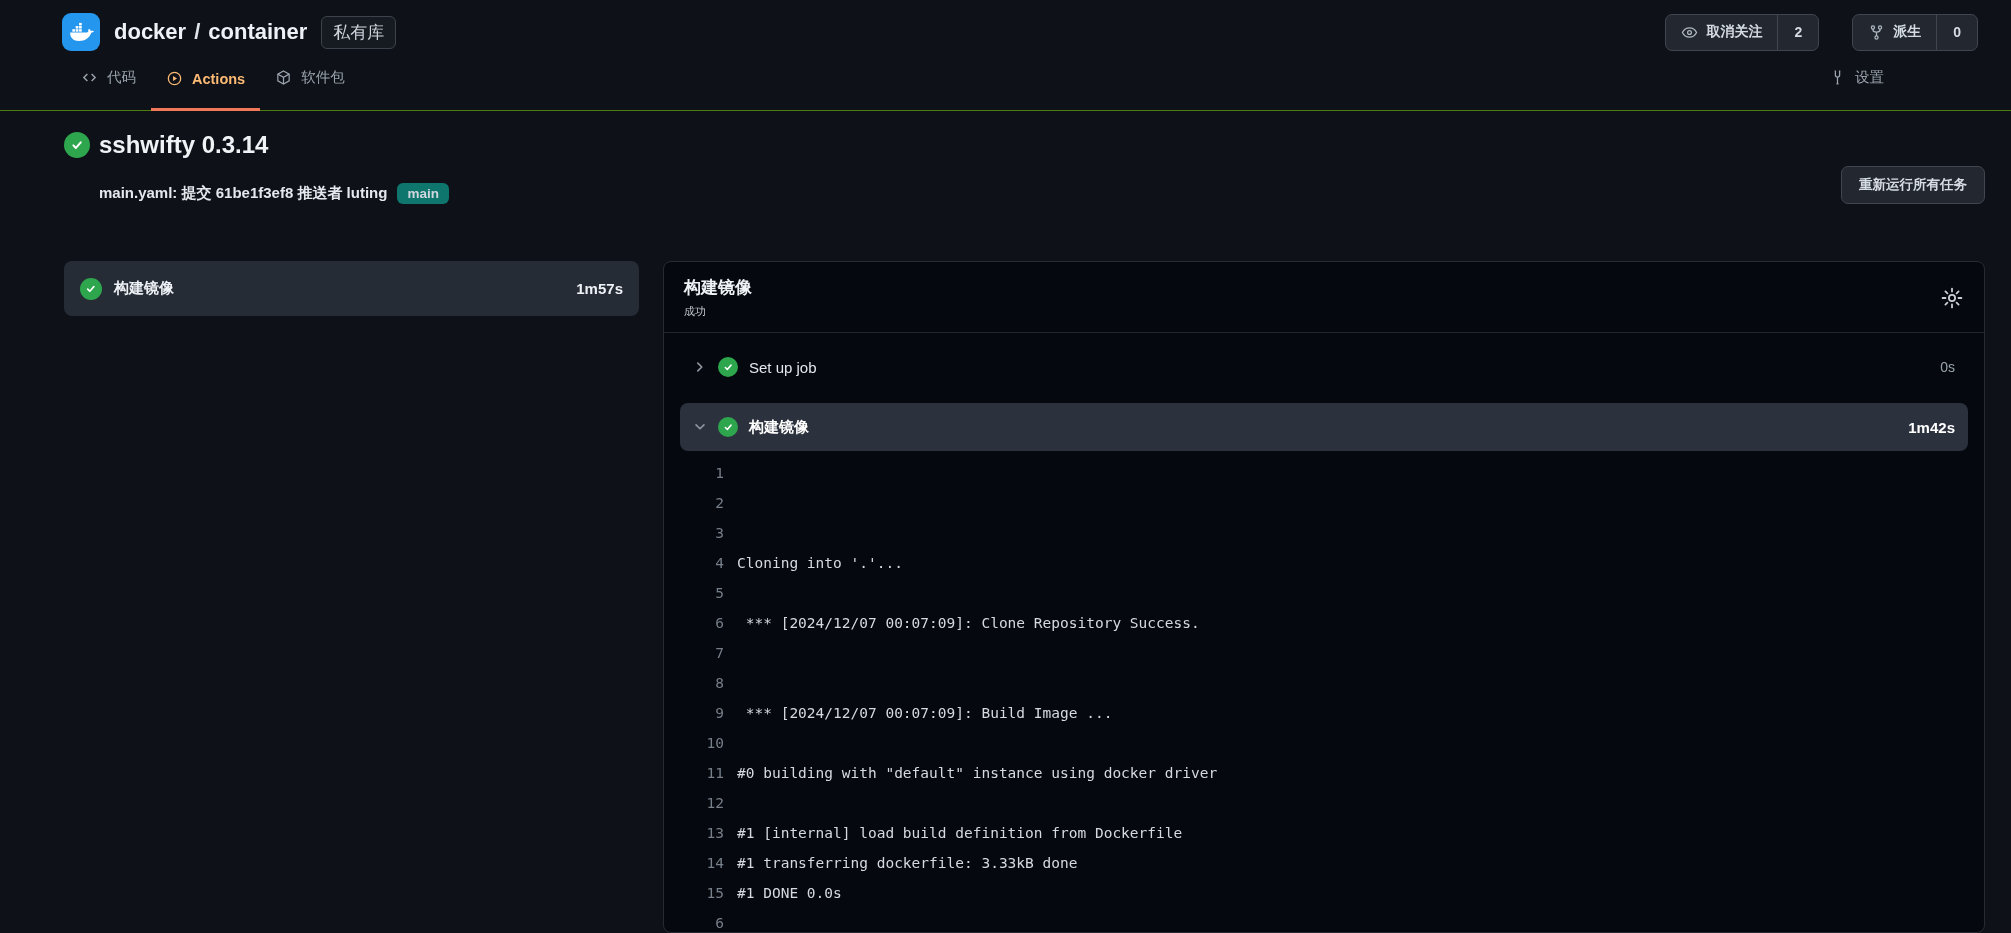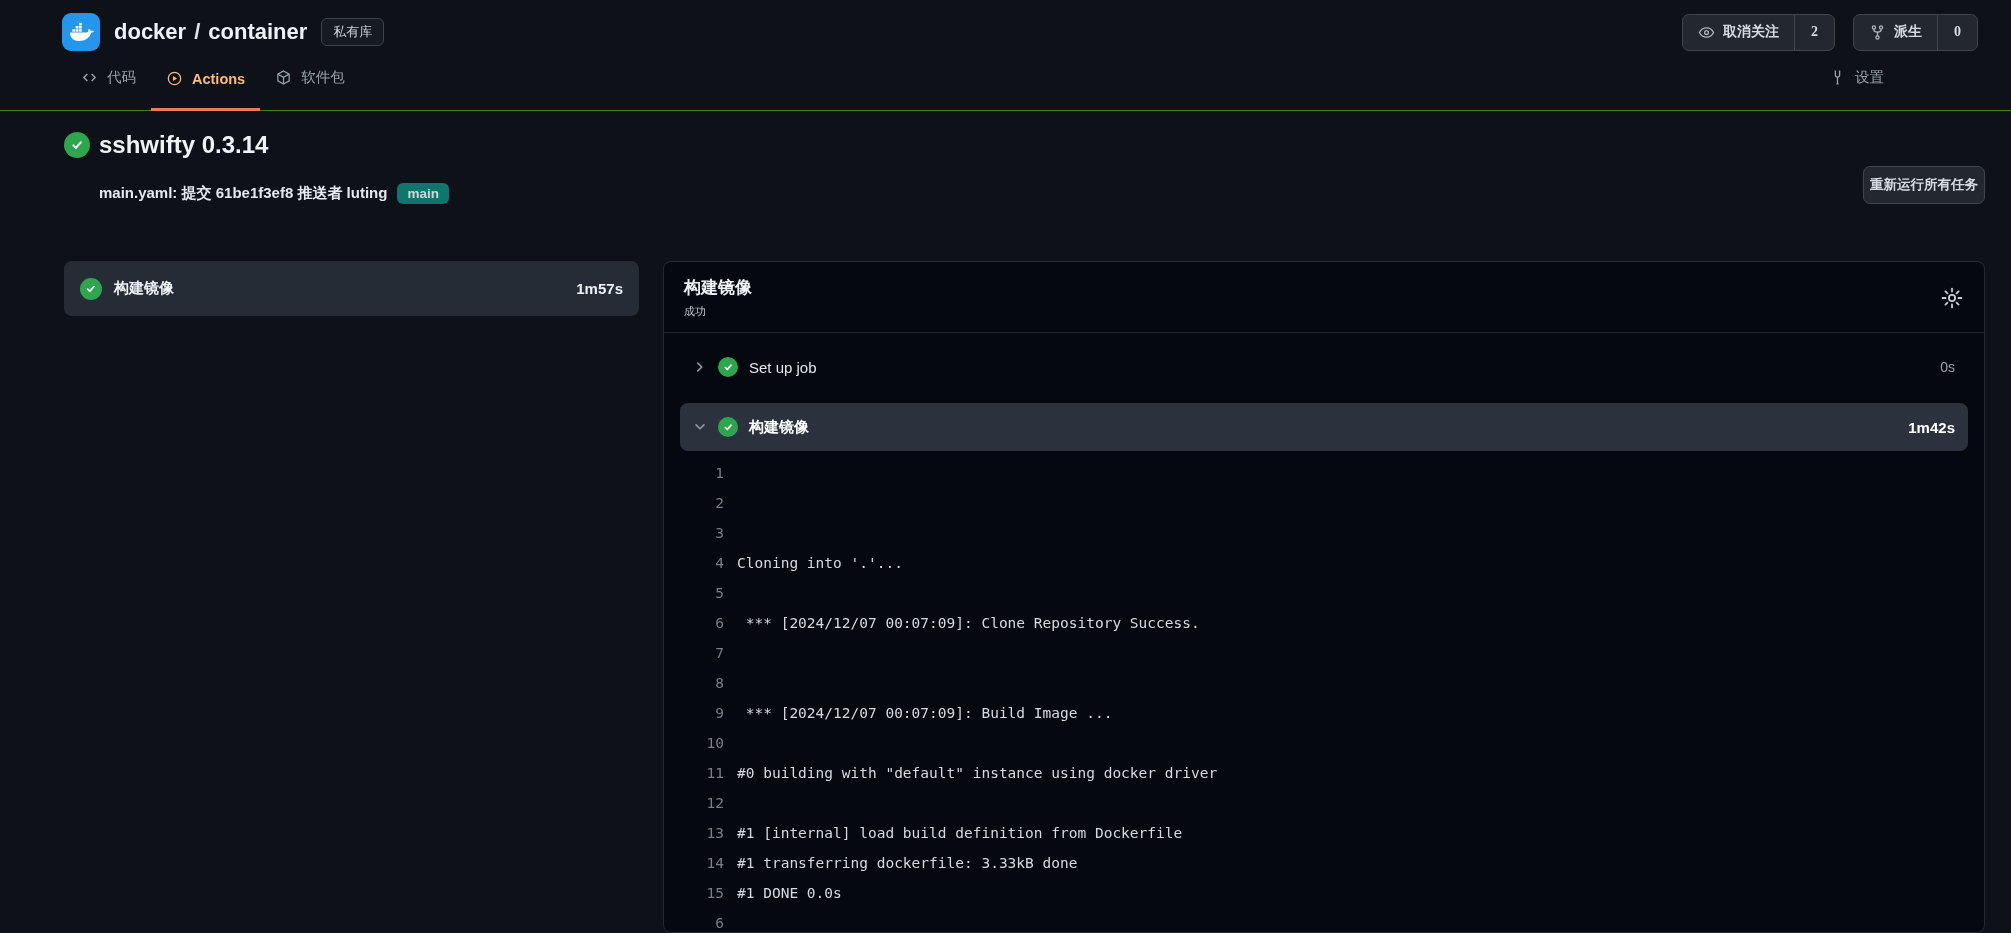--- a/index.html
+++ b/index.html
@@ -5,41 +5,41 @@
   * { box-sizing: border-box; margin: 0; padding: 0; }
   html,body { background:#0e1117; }
   body { font-family:"Liberation Sans","DejaVu Sans",sans-serif; color:#e8ecf1; }
   .screen { position:relative; width:2011px; height:933px; overflow:hidden; background:#0e1117; display:flex; flex-direction:column; }
 
   
   .top-header { display:flex; align-items:center; padding:13px 33px 0 62px; }
   .avatar { width:38px; height:38px; border-radius:9px; background:#2496ed; display:flex; align-items:center; justify-content:center; flex:0 0 auto; }
   .repo-title { margin-left:14px; font-size:22px; font-weight:bold; color:#eef2f6; display:flex; gap:8px; align-items:baseline; white-space:nowrap; }
   .repo-title .slash { color:#dfe5ea; font-weight:bold; }
-  .visibility-badge { margin-left:14px; font-size:13px; color:#ccd3db; border:1px solid #3d434d; border-radius:6px; padding:4px 11px; background:#161a21; white-space:nowrap; }
-  .header-actions { margin-left:auto; display:flex; gap:18px;font-family:Liberation Serif, serif; }
+  .visibility-badge { margin-left:14px; font-size:17px; color:#ccd3db; border:1px solid #3d434d; border-radius:6px; padding:4px 11px; background:#161a21; white-space:nowrap; }
+  .header-actions { margin-left:auto; display:flex; gap:33px; }
   .split-btn { display:flex; align-items:stretch; height:37px; background:#232830; border:1px solid #40454f; border-radius:7px; overflow:hidden; font-size:14px; color:#d6dce3; cursor:pointer; }
   .split-btn .lbl { display:flex; align-items:center; gap:8px; padding:0 15px; font-weight:bold; }
   .split-btn .cnt { display:flex; align-items:center; padding:0 16px; border-left:1px solid #40454f; font-weight:bold; }
   .split-btn svg { width:17px; height:17px; color:#aeb6bf; }
 
   
   .tab-bar { display:flex; align-items:flex-end; margin-top:9px; padding-left:66px; border-bottom:1px solid #4d7c0f; }
   .tab { display:flex; align-items:center; gap:9px; padding:8px 15px 21px; font-size:14.5px; color:#9aa4ae; cursor:pointer; border-bottom:3px solid transparent; margin-bottom:-1px; white-space:nowrap; }
   .tab svg { width:17px; height:17px; }
   .tab.active { color:#fdba74; font-weight:bold; border-bottom-color:#f2785a; }
   .tab-settings { margin-left:auto; margin-right:112px; }
 
   
   .run-header { display:flex; align-items:flex-end; justify-content:space-between; padding:20px 26px 0 64px;gap:15px; }
   .run-head-left .row1 { display:flex; align-items:center; gap:9px; }
   .run-title { font-size:24px; font-weight:bold; color:#f0f3f6; }
   .run-sub { margin-left:35px; margin-top:24px; font-size:15px; font-weight:bold; color:#e4e9ee; display:flex; align-items:center; gap:10px; }
   .branch-badge { background:#0f766e; color:#d0d6dd; font-weight:bold; font-size:13.5px; border-radius:6px; padding:3px 10px; }
-  .rerun-btn { background:#232830; border:1px solid #40454f; color:#d6dce3; font-weight:bold; font-size:13.5px; border-radius:7px; padding:9px 6px; cursor:pointer; white-space:nowrap; font-family:inherit; }
+  .rerun-btn { background:#232830; border:1px solid #40454f; color:#d6dce3; font-weight:bold; font-size:13.5px; border-radius:7px; padding:9px 17px; cursor:pointer; white-space:nowrap; font-family:inherit; }
 
   
   .check { border-radius:50%; background:#2ea64d; display:flex; align-items:center; justify-content:center; flex:0 0 auto; }
   .check svg { width:62%; height:62%; }
   .check.c26 { width:26px; height:26px; }
   .check.c22 { width:22px; height:22px; }
   .check.c20 { width:20px; height:20px; }
 
   
   .main { flex:1; display:flex; gap:24px; padding:57px 26px 0 64px; align-items:stretch; overflow:hidden; }

